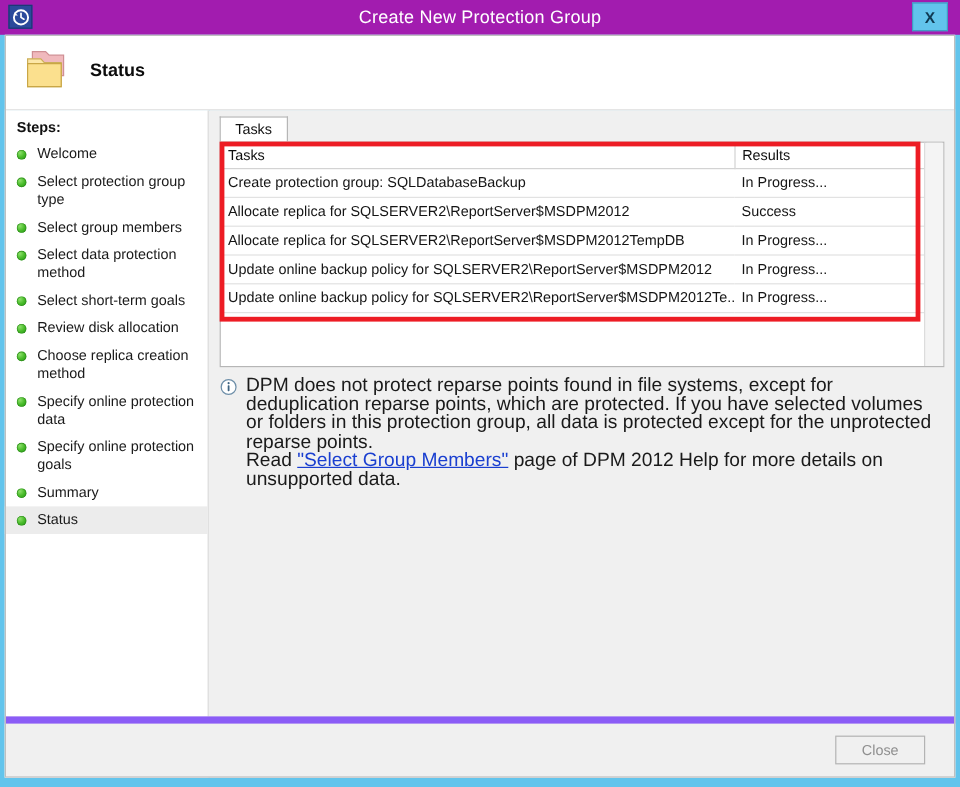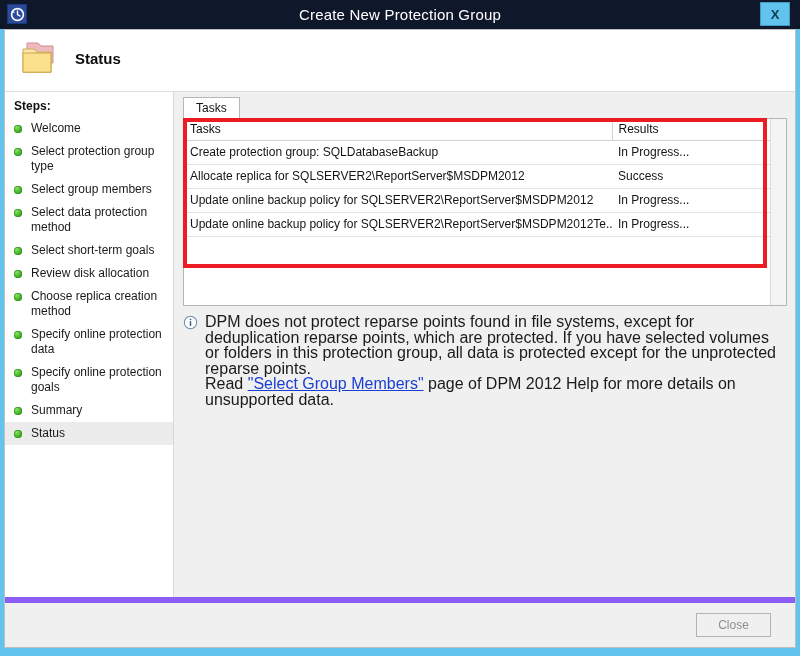--- a/index.html
+++ b/index.html
@@ -21,21 +21,21 @@
     background: #62c4ec;
     overflow: hidden;
   }
 
   
   .titlebar {
     position: absolute;
     left: 0; top: 0;
     width: 800px;
     height: 29px;
-    background: #0f172a;
+    background: #a21caf;
     display: flex;
     align-items: center;
   }
   .titlebar-icon {
     position: absolute;
     left: 7px;
     top: 4px;
     width: 20px;
     height: 20px;
     background: #2b4a9b;
@@ -442,20 +442,24 @@
             <tbody id="tasks-body">
                 <tr>
                   <td>Create protection group: SQLDatabaseBackup</td>
                   <td>In Progress...</td>
                 </tr>
                 <tr>
                   <td>Allocate replica for SQLSERVER2\ReportServer$MSDPM2012</td>
                   <td>Success</td>
                 </tr>
                 <tr>
+                  <td>Allocate replica for SQLSERVER2\ReportServer$MSDPM2012TempDB</td>
+                  <td>In Progress...</td>
+                </tr>
+                <tr>
                   <td>Update online backup policy for SQLSERVER2\ReportServer$MSDPM2012</td>
                   <td>In Progress...</td>
                 </tr>
                 <tr>
                   <td>Update online backup policy for SQLSERVER2\ReportServer$MSDPM2012Te...</td>
                   <td>In Progress...</td>
                 </tr>
               </tbody>
           </table>
         </div>

